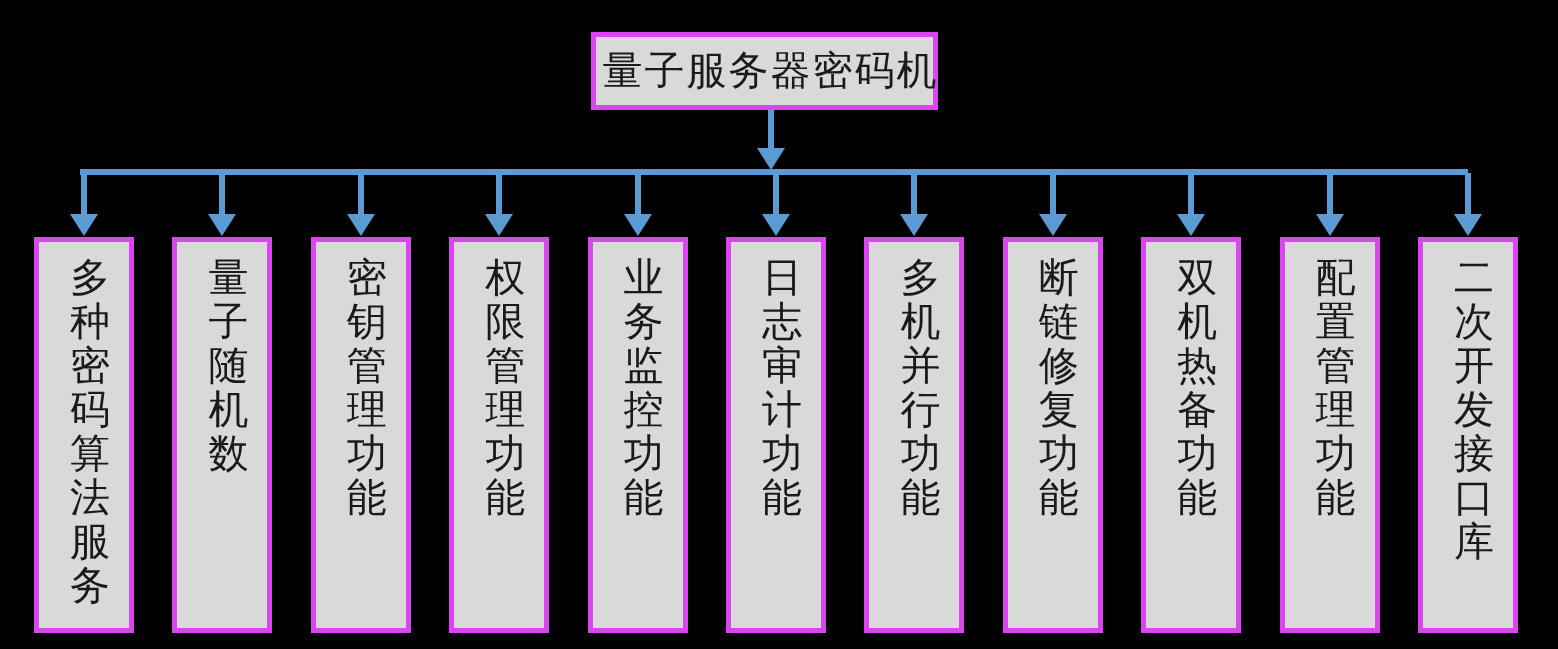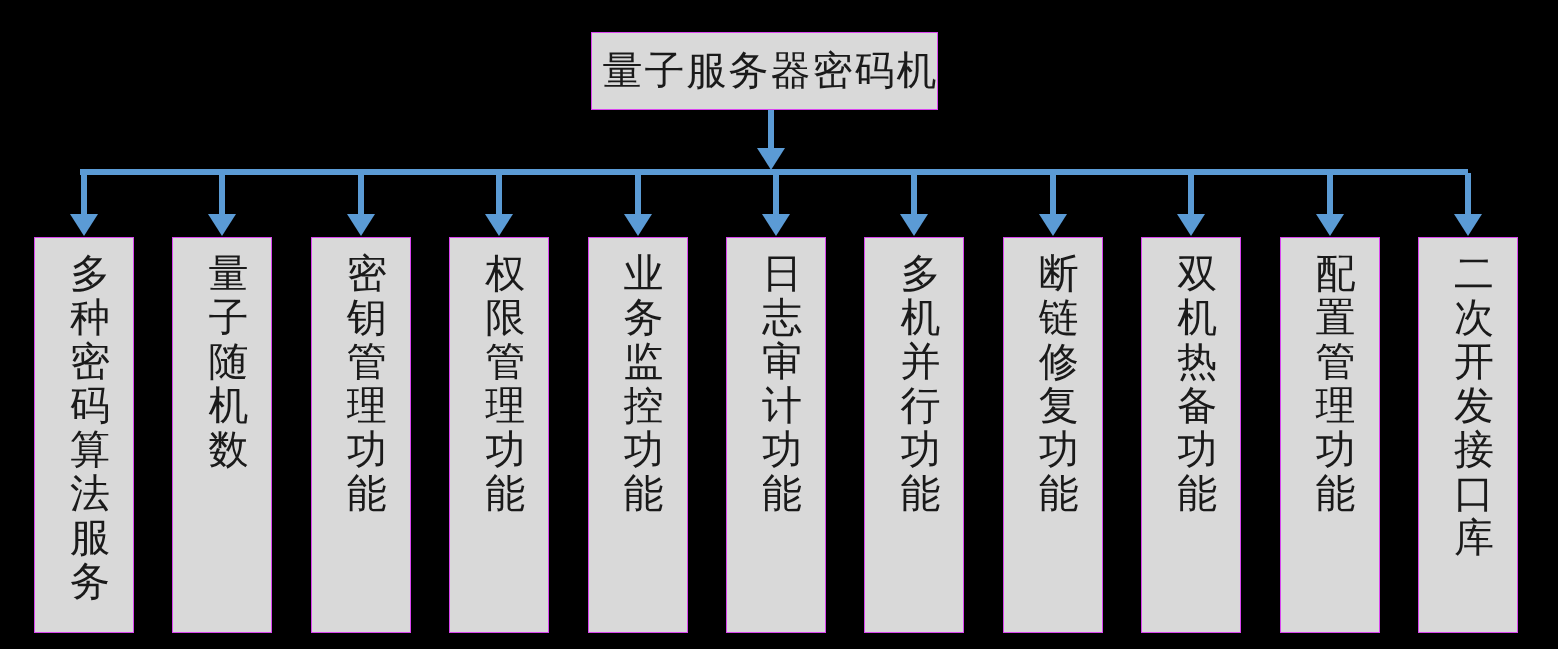--- a/index.html
+++ b/index.html
@@ -13,21 +13,21 @@
     height: 649px;
     background: #000000;
     overflow: hidden;
     font-family: "Liberation Serif", "DejaVu Serif", serif;
   }
 
   
   .node {
     position: absolute;
     background: #D9D9D9;
-    border: 1px solid #d946ef;
+    border: 5px solid #d946ef;
     box-sizing: border-box;
     color: #1A1A1A;
     padding-left: 12px;
   }
 
   .root-node {
     left: 591px;
     top: 32px;
     width: 347px;
     height: 78px;

